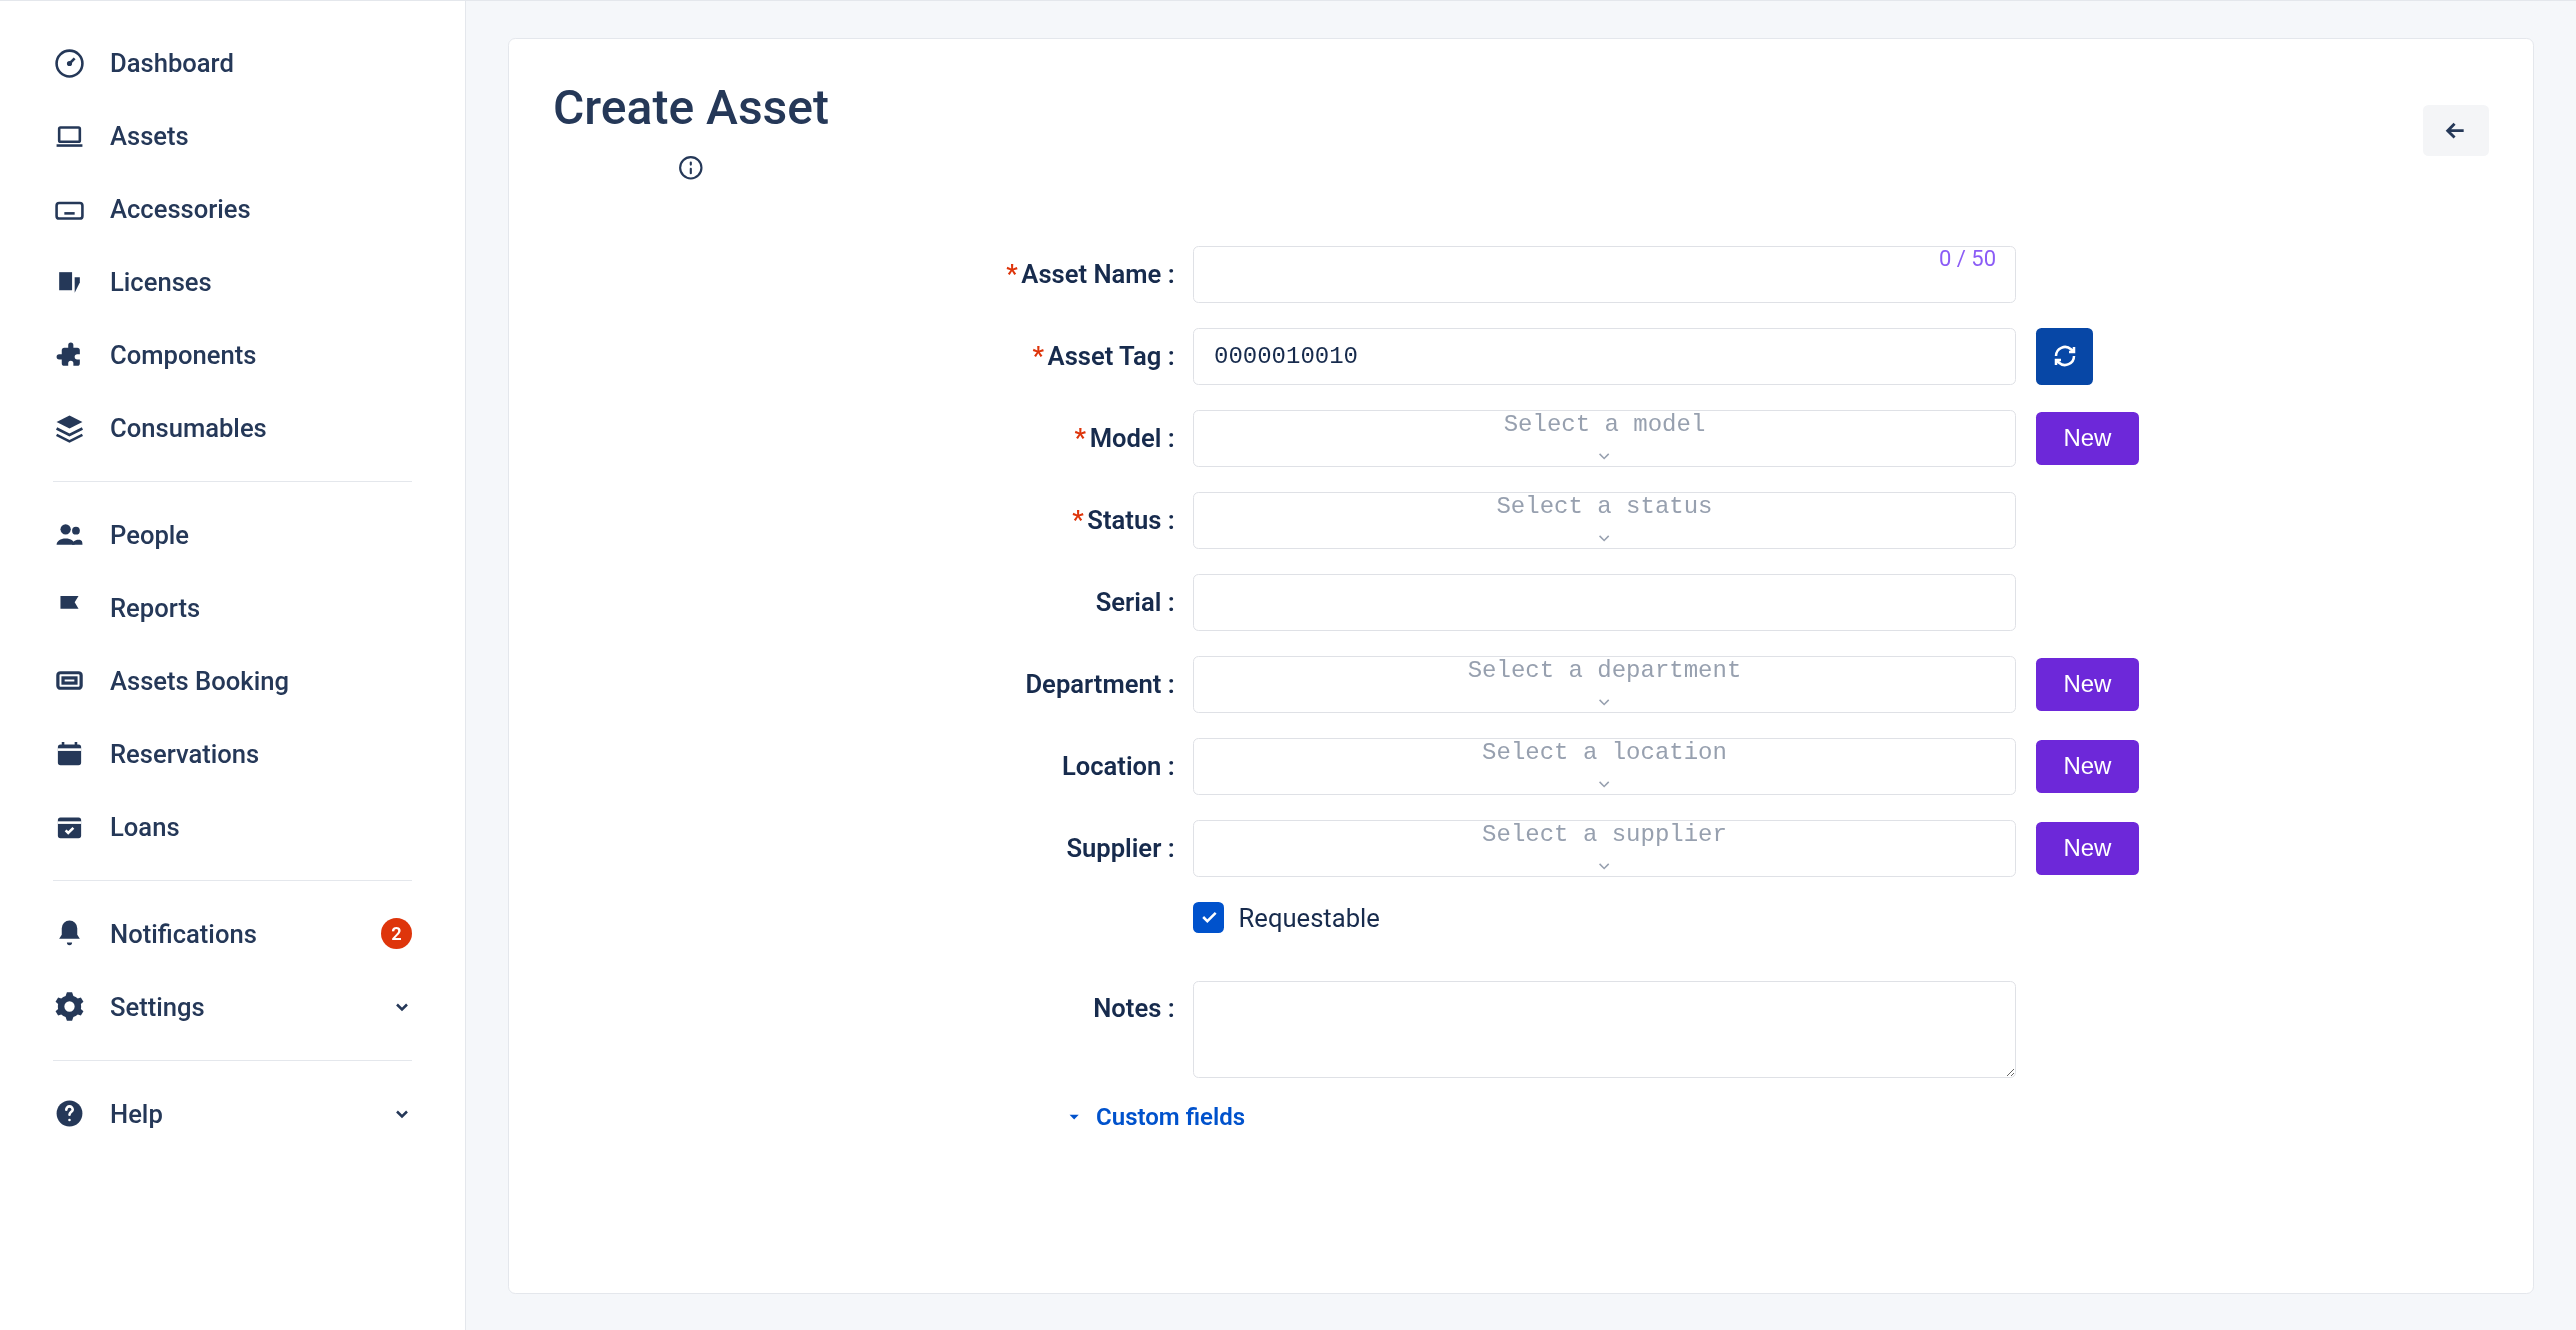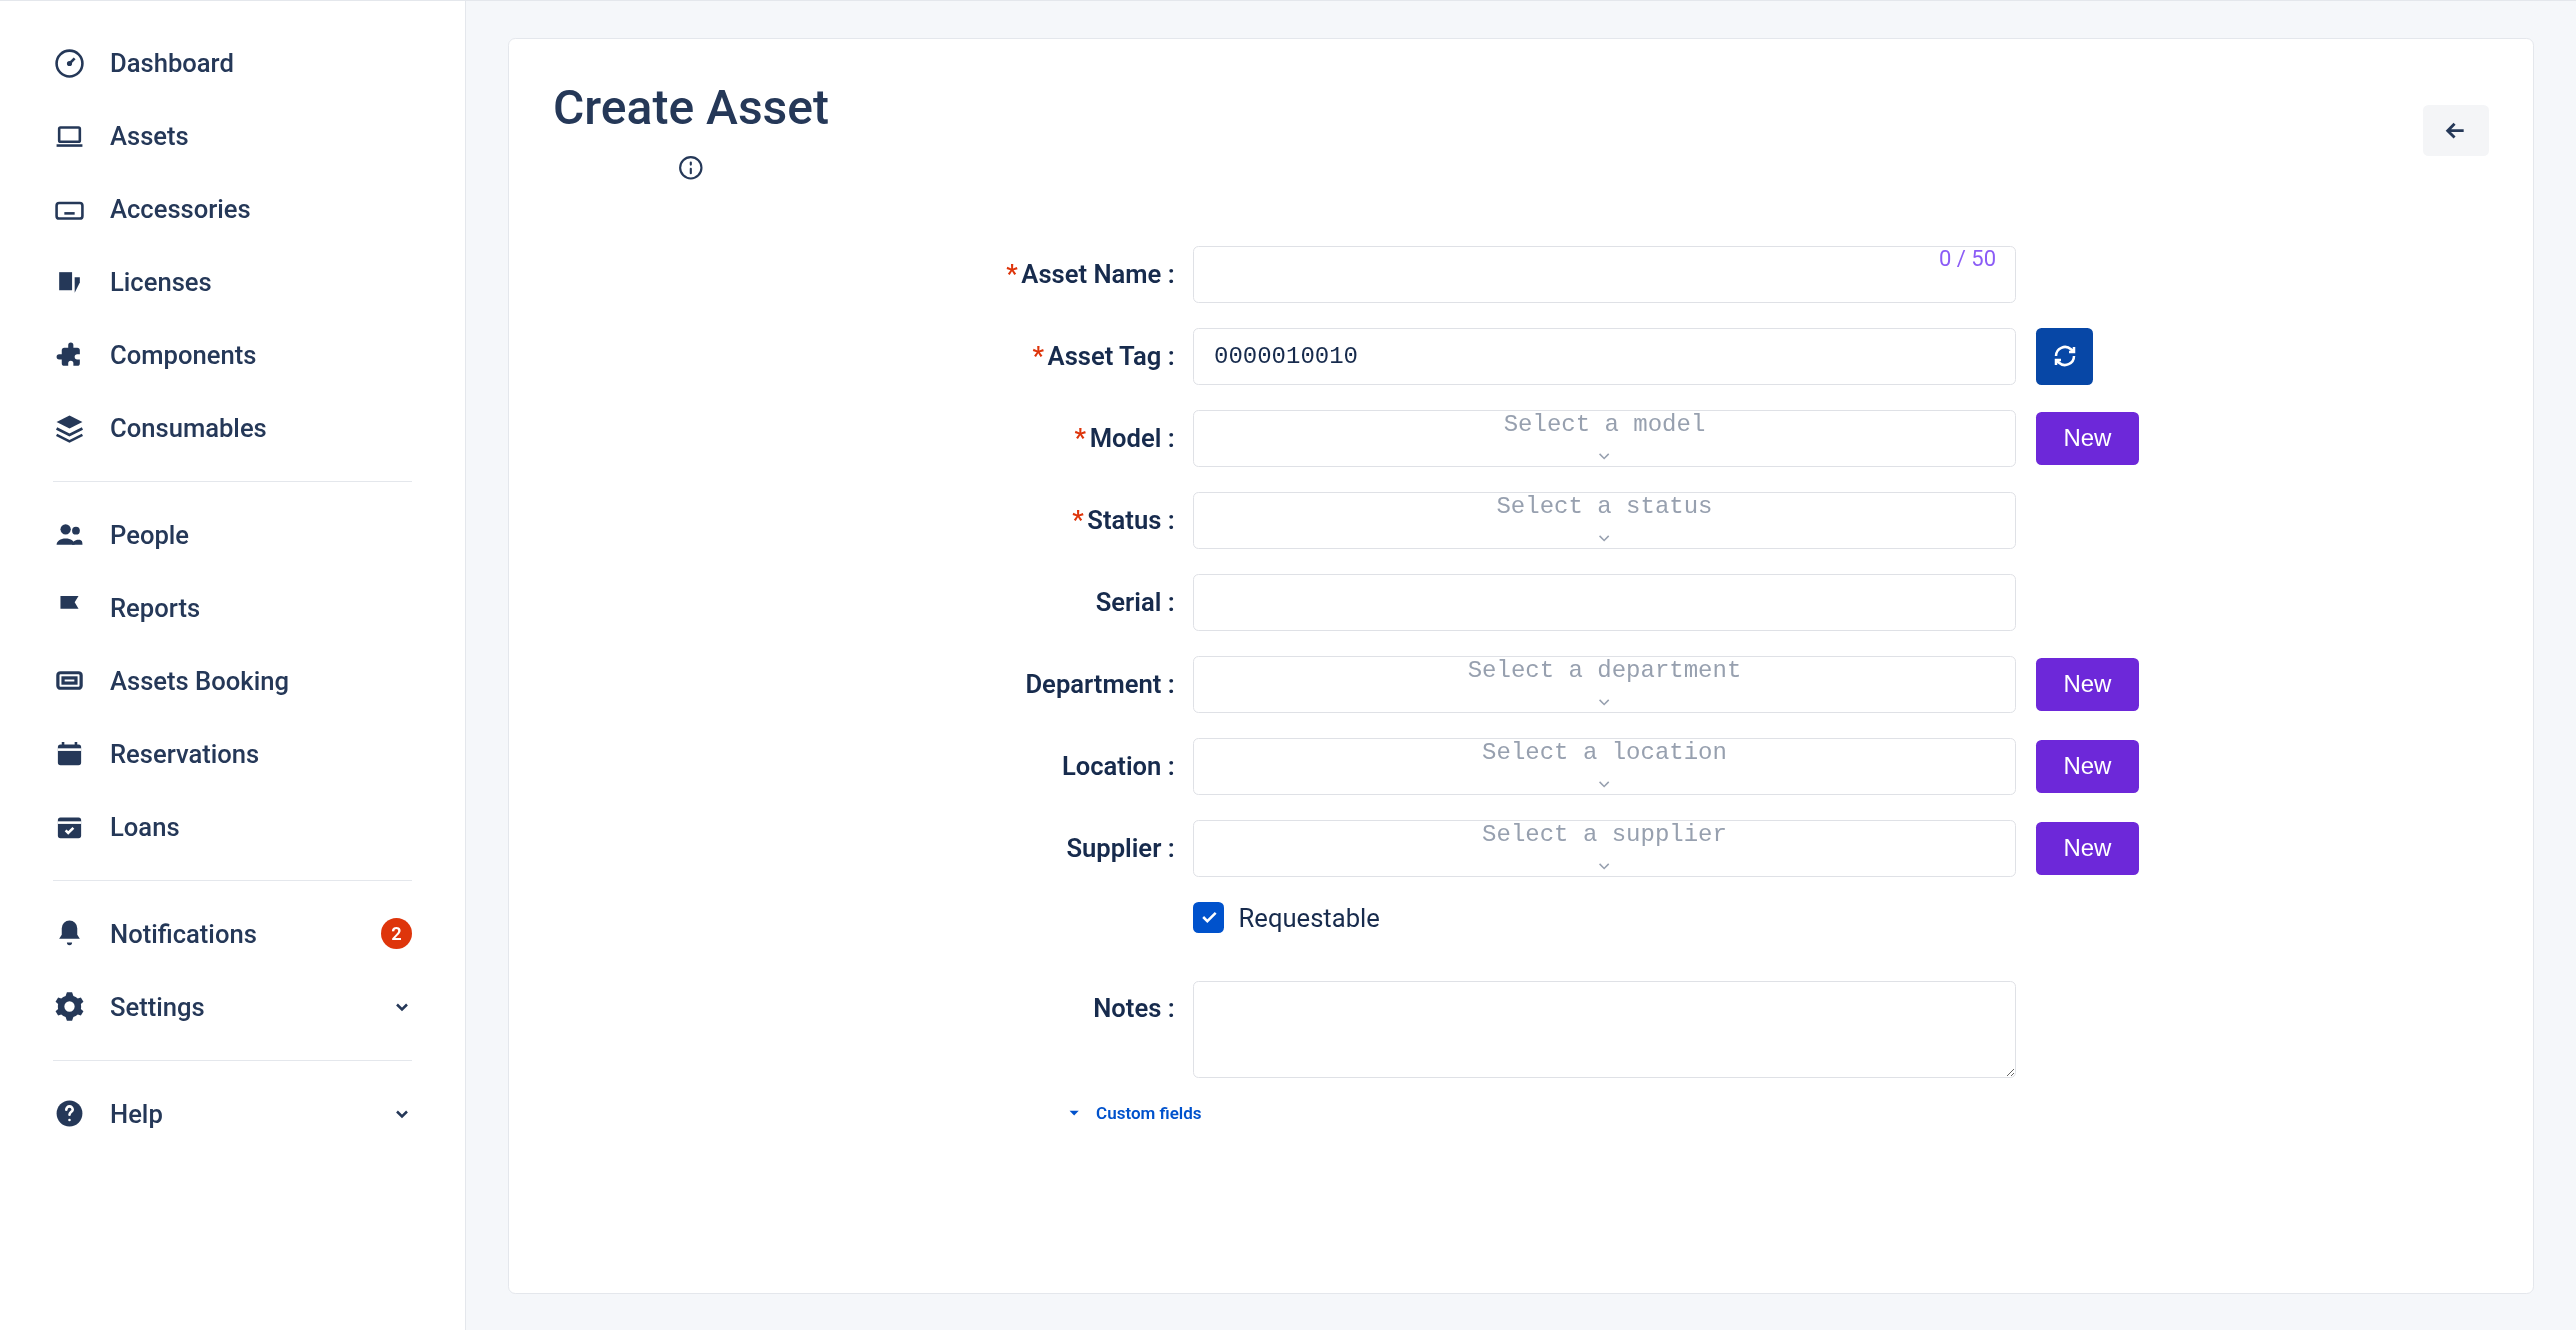--- a/index.html
+++ b/index.html
@@ -184,21 +184,21 @@
 .checkbox {
   width:31px;height:31px;background:#0052cc;border-radius:5.5px;
   display:flex;align-items:center;justify-content:center;color:#fff;
 }
 .checkbox-label { font-size:25.6px; color:#172b4d; }
 .custom-fields-row {
   display:flex;align-items:center;gap:12.8px;
   margin-left:512px;
   color:#0052cc;
   font-weight:600;
-  font-size:17px;
+  font-size:24px;
   cursor:pointer;
 }
 svg { display:block; }
 </style>
 </head>
 <body>
 
 <div class="layout">
 
   <aside class="sidebar">

